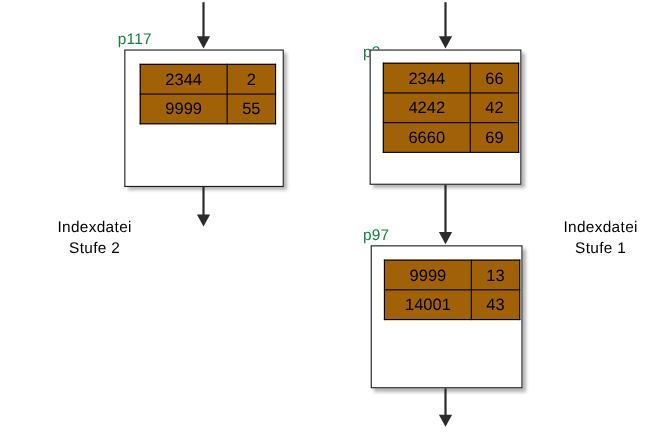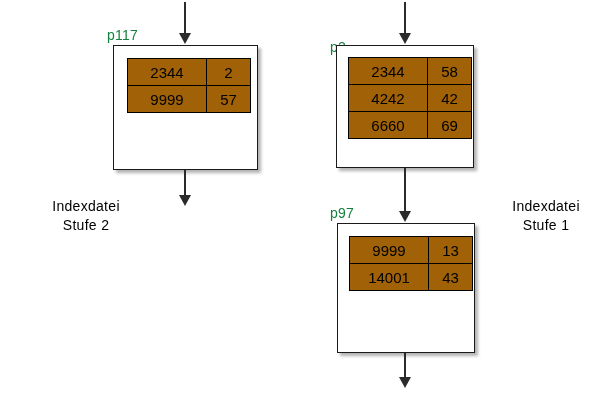--- a/index.html
+++ b/index.html
@@ -99,40 +99,40 @@
 
   <div class="node-box" style="left:113px; top:45px; width:145px; height:125px;">
     <table class="entry-table" style="left:13px; top:12px;">
       <tbody>
         <tr>
           <td class="key-cell">2344</td>
           <td class="ptr-cell">2</td>
         </tr>
         <tr>
           <td class="key-cell">9999</td>
-          <td class="ptr-cell">57</td>
+          <td class="ptr-cell">55</td>
         </tr>
       </tbody>
     </table>
   </div>
 
   <div class="arrow" style="left:184px; top:170px; height:27px;"></div>
   <div class="arrow-head" style="left:179px; top:195px;"></div>
 
   <div class="arrow" style="left:404px; top:2px; height:33px;"></div>
   <div class="arrow-head" style="left:399px; top:33px;"></div>
 
   <div class="node-label" style="left:330px; top:40px;">p2</div>
 
   <div class="node-box" style="left:336px; top:45px; width:138px; height:123px;">
     <table class="entry-table" style="left:11px; top:11px;">
       <tbody>
         <tr>
           <td class="key-cell">2344</td>
-          <td class="ptr-cell">58</td>
+          <td class="ptr-cell">66</td>
         </tr>
         <tr>
           <td class="key-cell">4242</td>
           <td class="ptr-cell">42</td>
         </tr>
         <tr>
           <td class="key-cell">6660</td>
           <td class="ptr-cell">69</td>
         </tr>
       </tbody>

